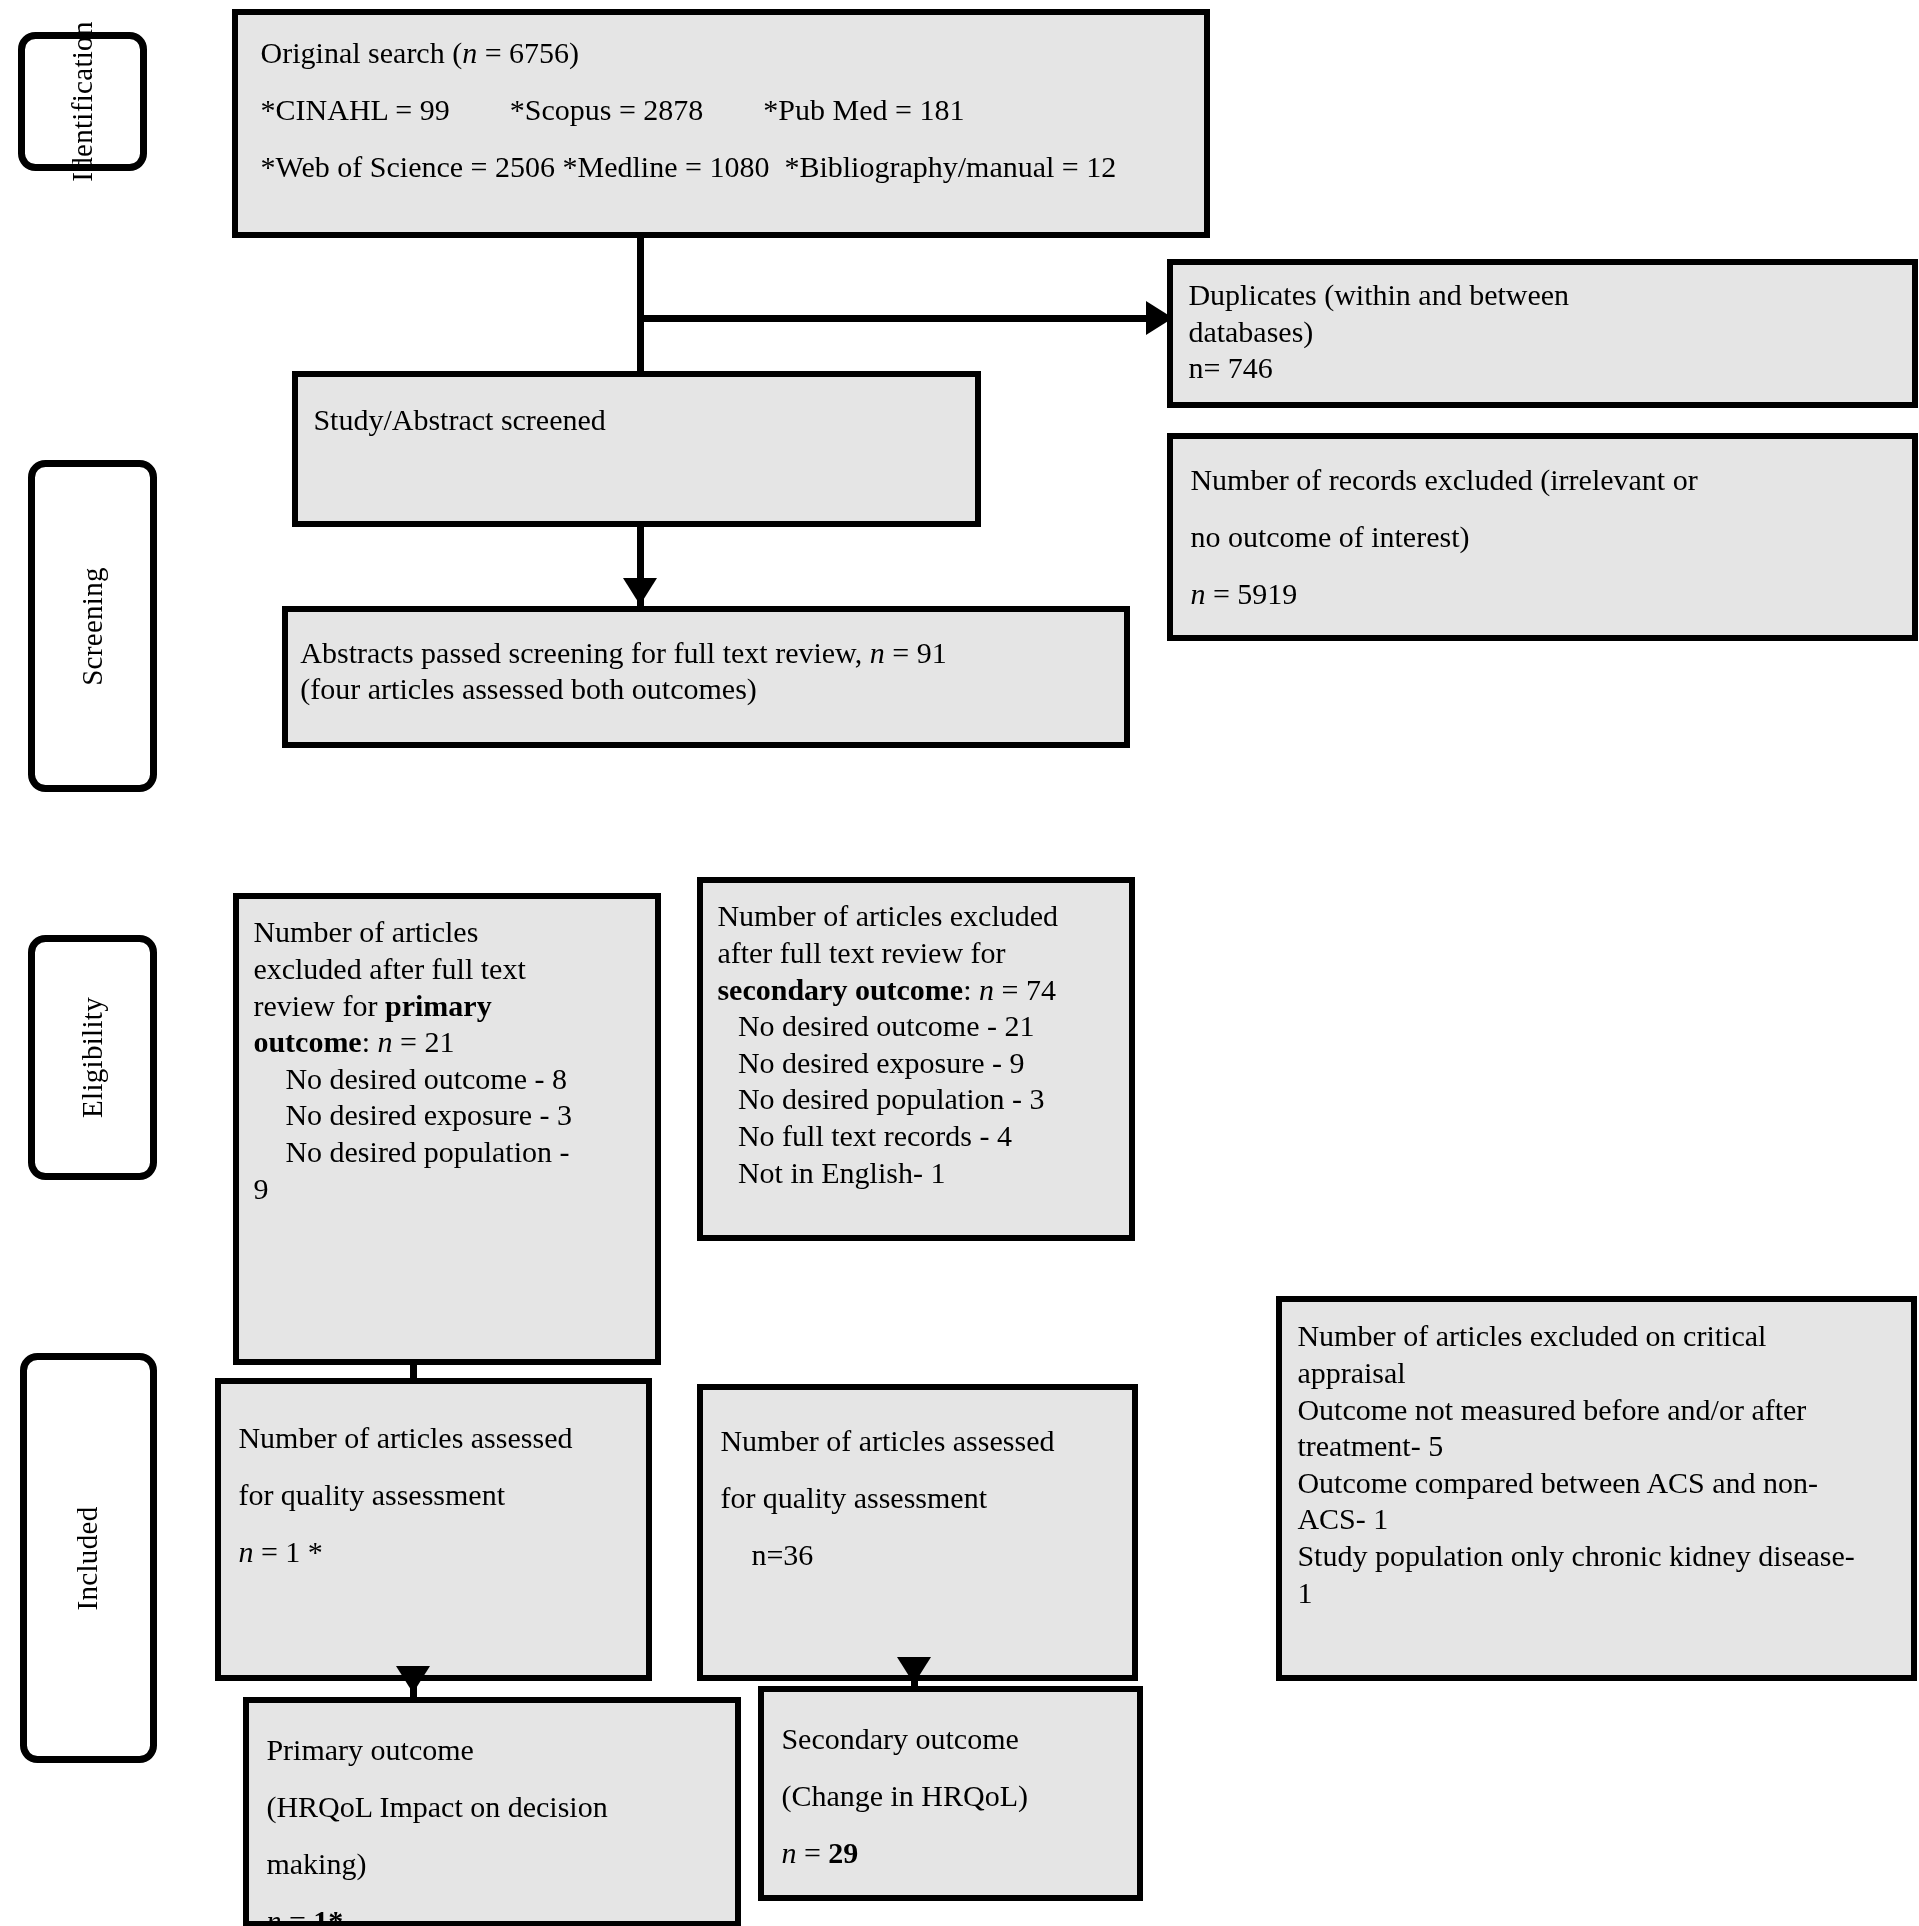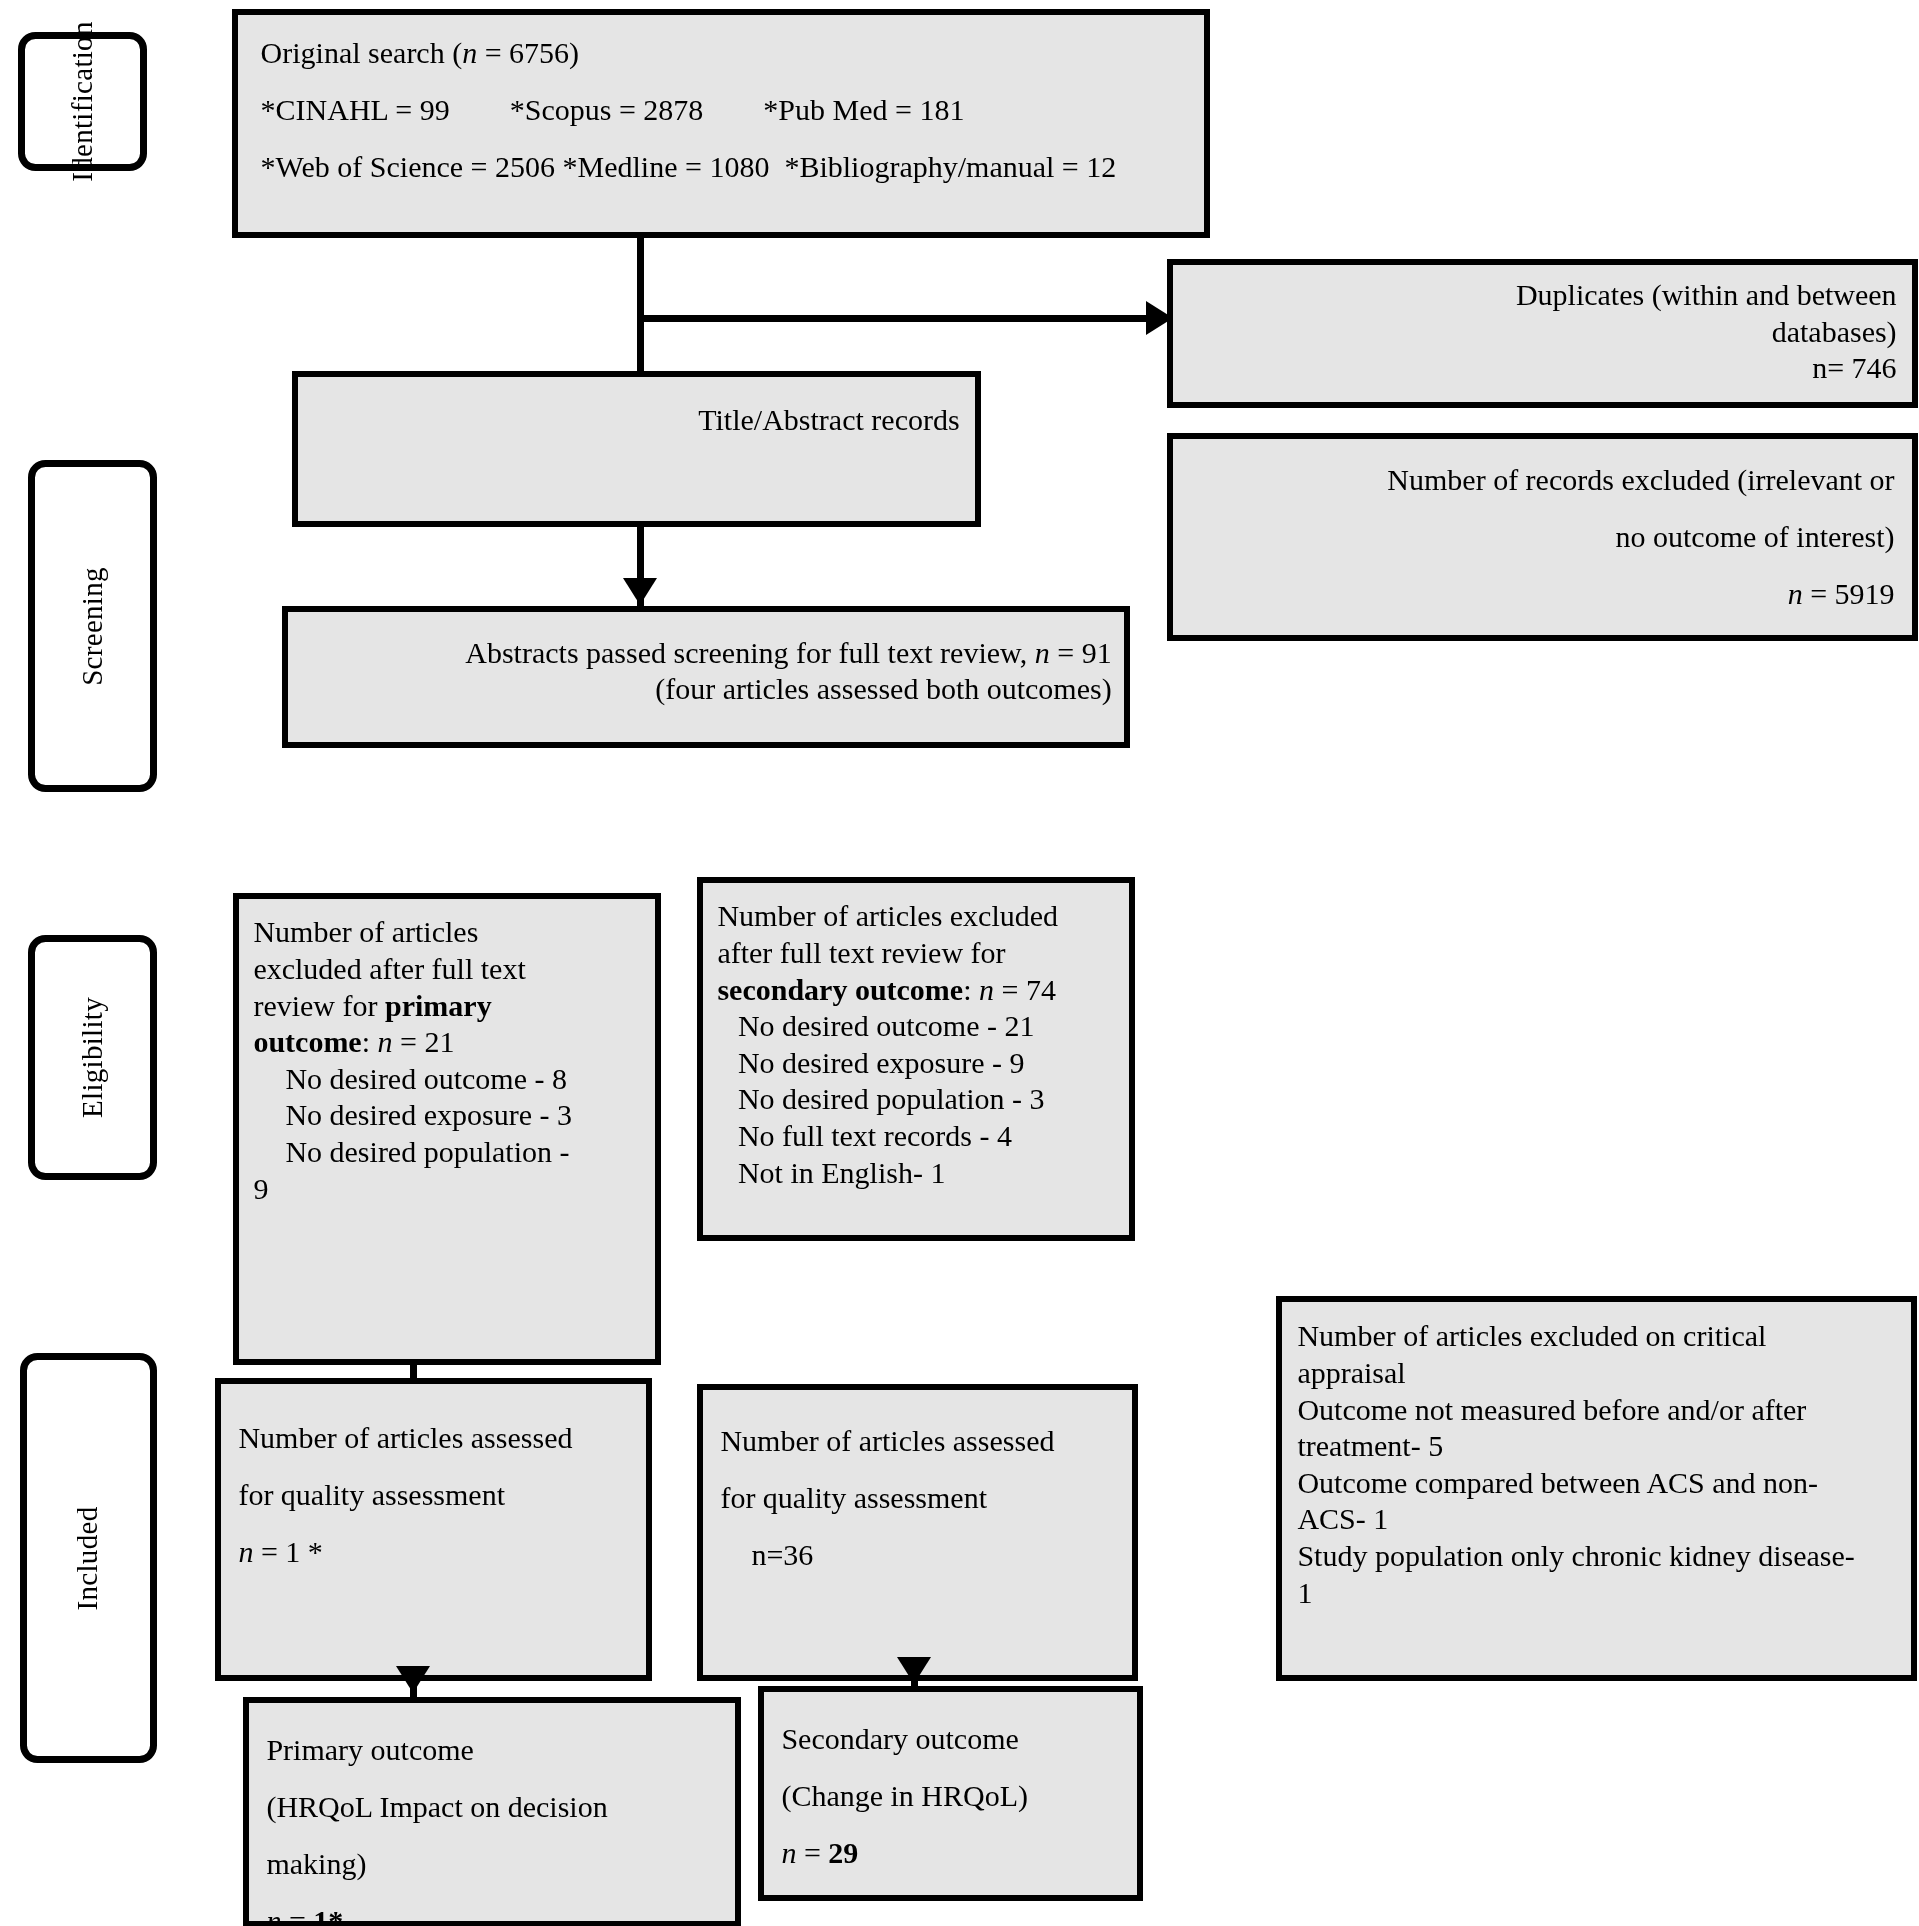--- a/index.html
+++ b/index.html
@@ -41,21 +41,21 @@
     position:absolute;
     border:6.7px solid #000;
     background:#e5e5e5;
     box-sizing:border-box;
     font-size:30px;
     line-height:1.22;
   }
   .box .inner{
     padding:13.3px 15.4px;
   }
-  .box.center .inner{text-align:right;}
+  .box.center .inner{text-align:left;}
   .box.left   .inner{text-align:left;}
 
   .ln{display:block;}
   .ln.spaced{margin-bottom:20.5px;}
   .indent{padding-left:32px;display:block;}
   i.it{font-style:italic;}
   b.bd{font-weight:bold;}
 
   
   .srcrow{display:block;white-space:pre;}
@@ -115,21 +115,21 @@
   <div class="box center" style="left:1167px; top:259px; width:751px; height:149px;">
     <div class="inner" style="padding:12.3px 15.4px;">
       <span class="ln">Duplicates (within and between</span>
       <span class="ln">databases)</span>
       <span class="ln">n= 746</span>
     </div>
   </div>
 
   <div class="box center" style="left:292px; top:371px; width:689px; height:156px;">
     <div class="inner" style="padding:24.6px 15.4px;">
-      <span class="ln spaced">Title/Abstract records</span>
+      <span class="ln spaced">Study/Abstract screened</span>
     </div>
   </div>
 
   <div class="vline" style="left:637px; top:527px; height:79px;"></div>
   <div class="arrow-down" style="left:623px; top:578px;"></div>
 
   <div class="box center" style="left:1167px; top:433px; width:751px; height:208px;">
     <div class="inner" style="padding:22.6px 17.4px;border-radius:30px;">
       <span class="ln spaced">Number of records excluded (irrelevant or</span>
       <span class="ln spaced">no outcome of interest)</span>

